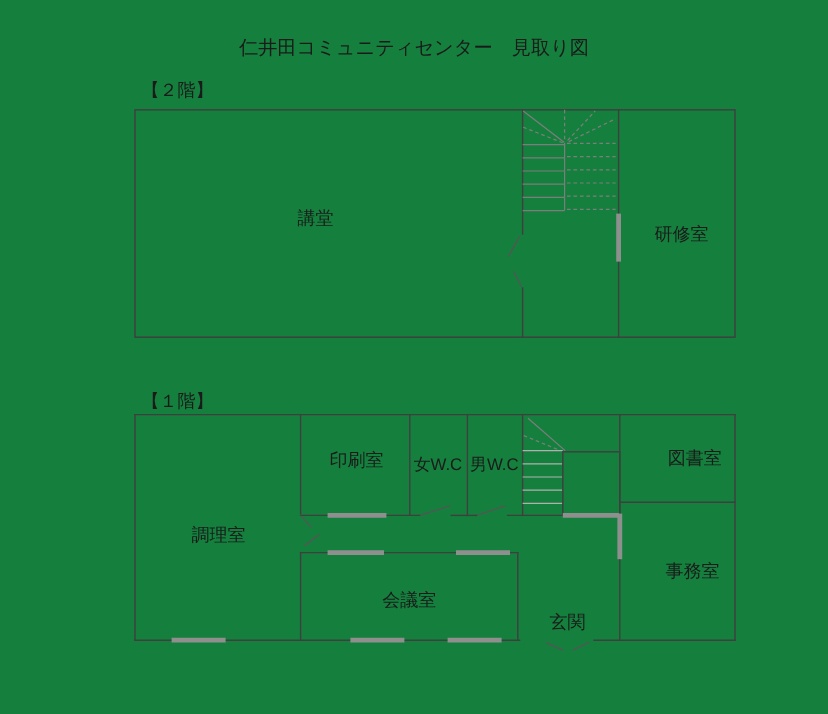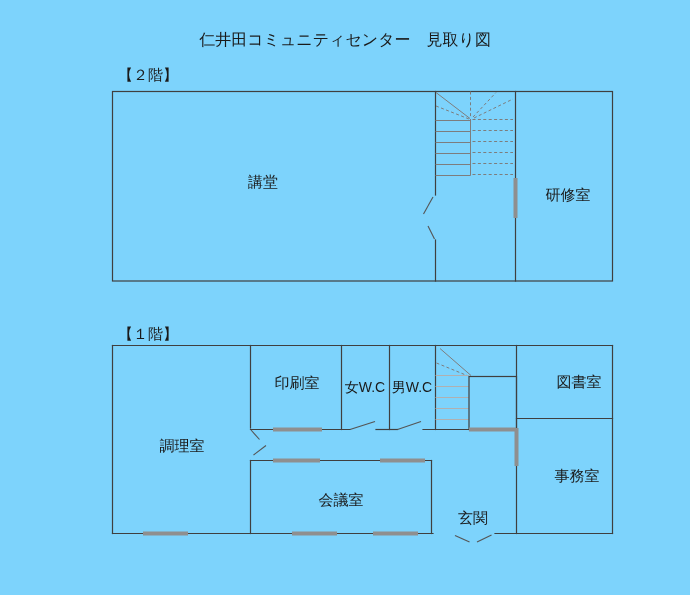--- a/index.html
+++ b/index.html
@@ -1,16 +1,16 @@
 <!DOCTYPE html>
 <html><head>
 <meta charset="utf-8">
 <style>
   html,body{margin:0;padding:0;background:#ffffff;}
-  .page{position:relative;width:690px;height:595px;background:#7dd3fc;overflow:hidden;}
+  .page{position:relative;width:690px;height:595px;background:#15803d;overflow:hidden;}
   svg{display:block;}
   .wall{stroke:#3f3f3f;stroke-width:1.2;fill:none;stroke-linecap:square;}
   .door-bar{stroke:#8f8f8f;stroke-width:4;fill:none;}
   .leaf{stroke:#555555;stroke-width:1.1;fill:none;}
   .tread{stroke:#7d7d7d;stroke-width:1;fill:none;}
   .tread-light{stroke:#b0b0b0;stroke-width:1;fill:none;}
   .dashed{stroke-dasharray:3 2.4;}
   .t{font-family:"Liberation Sans","DejaVu Sans",sans-serif;fill:#1a1a1a;font-size:15px;}
   .t-title{font-size:16px;}
   .t-wc{font-size:14px;}

